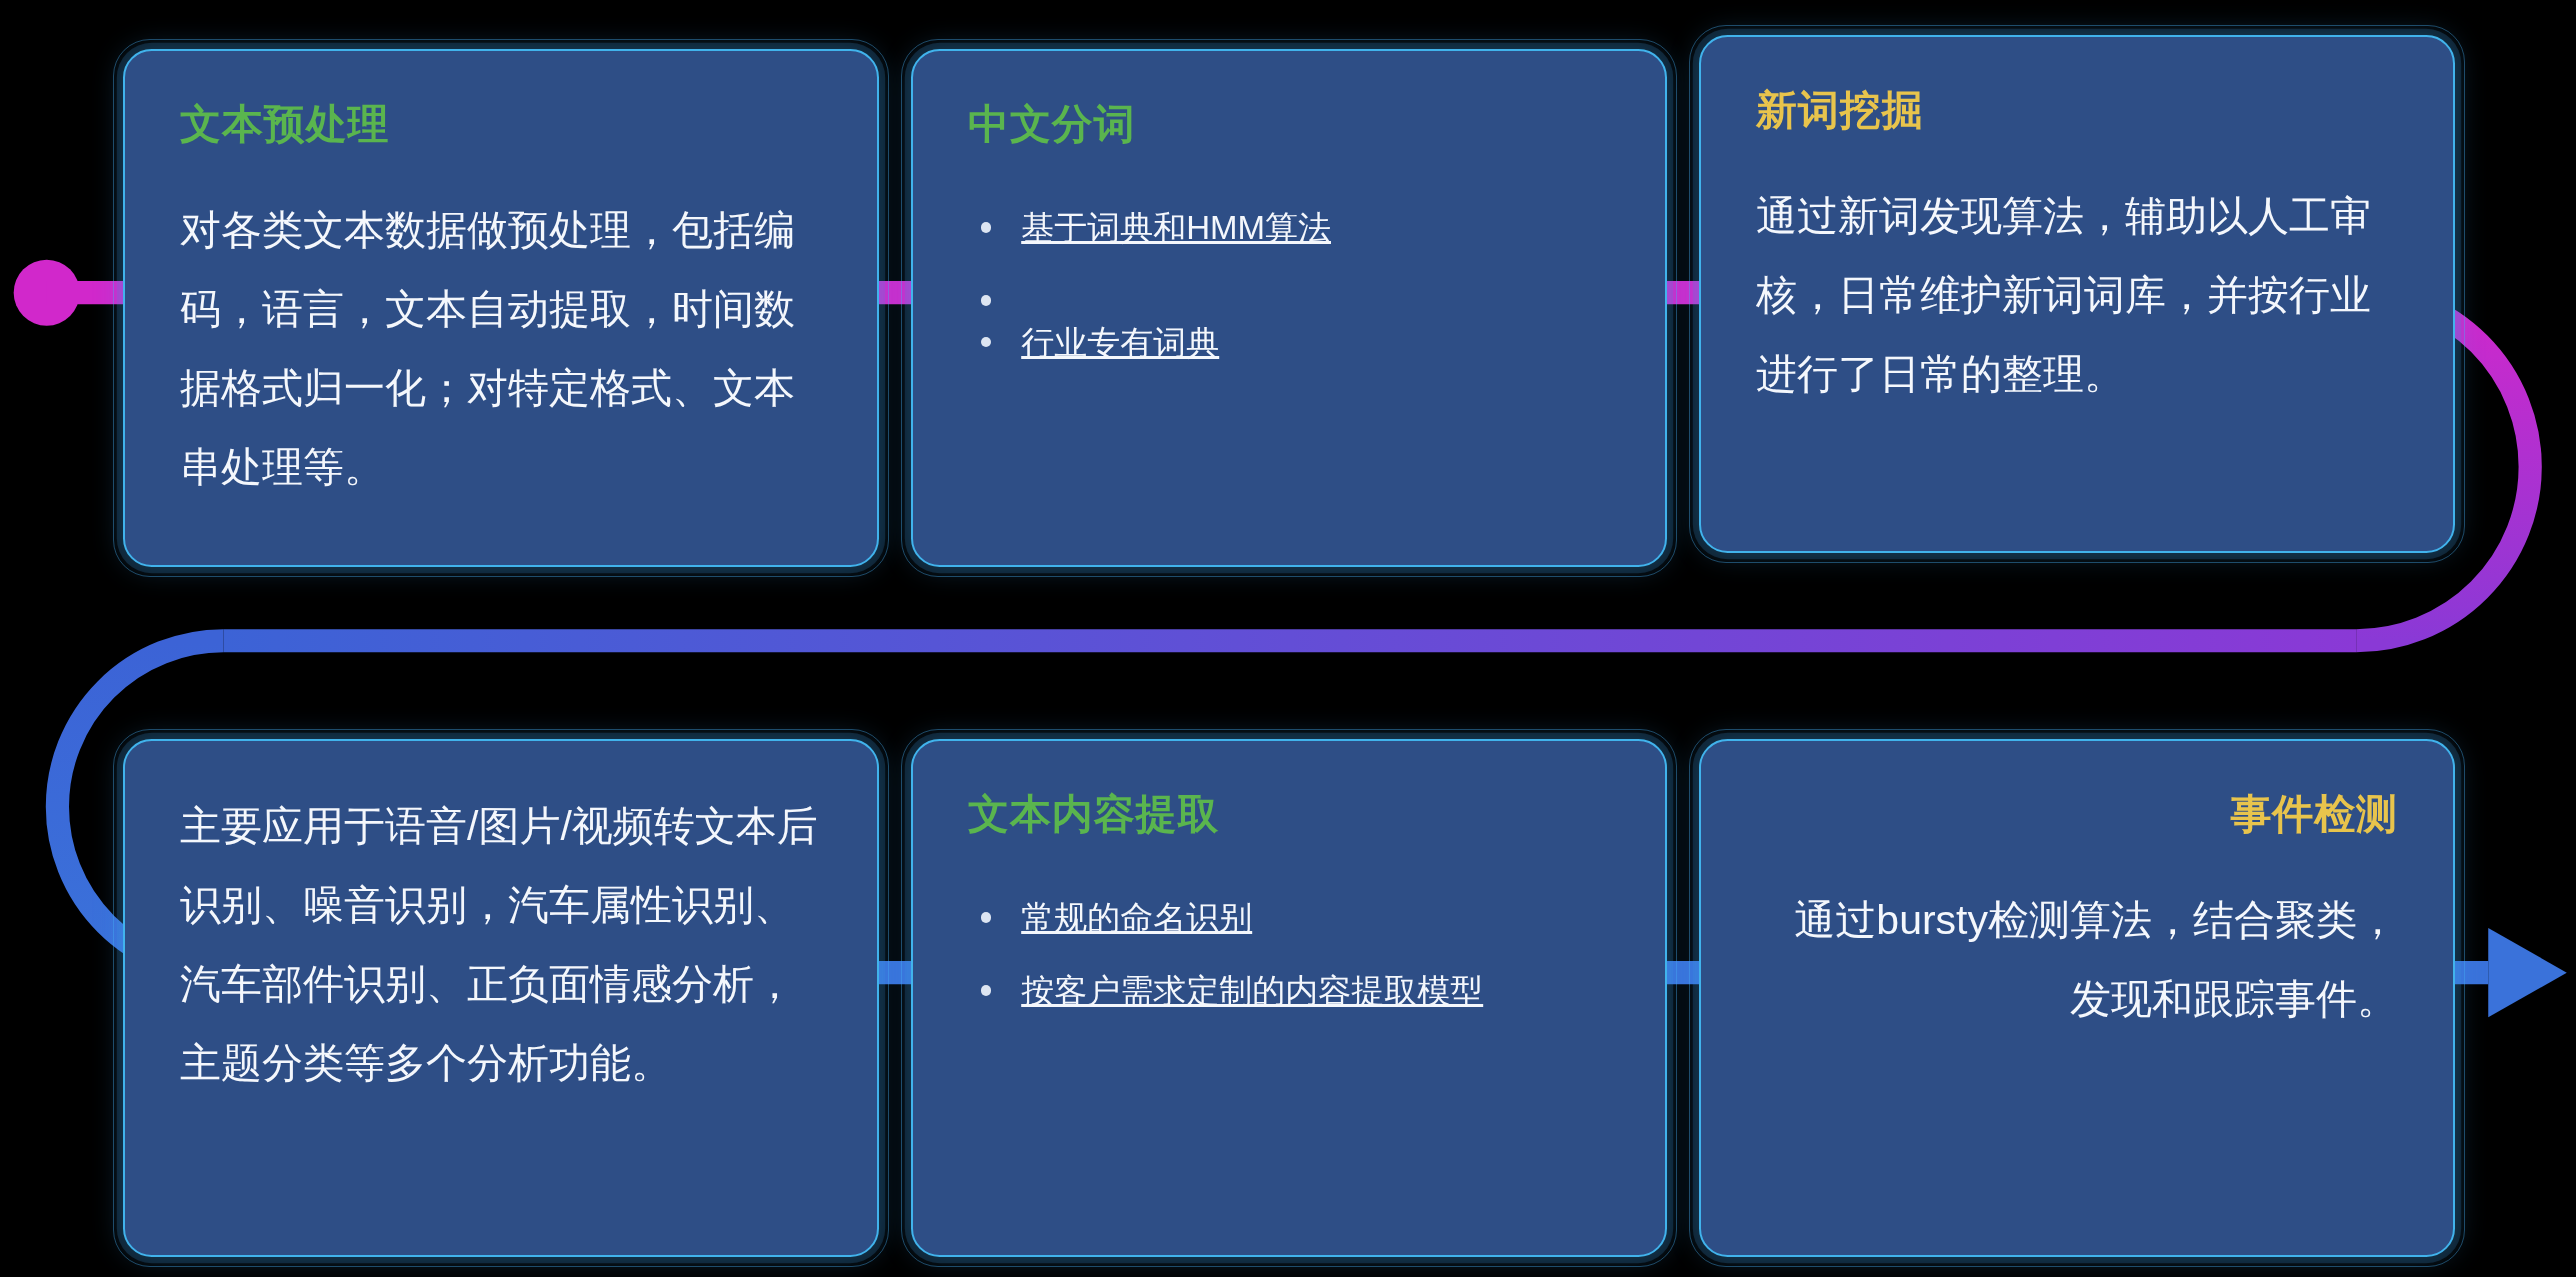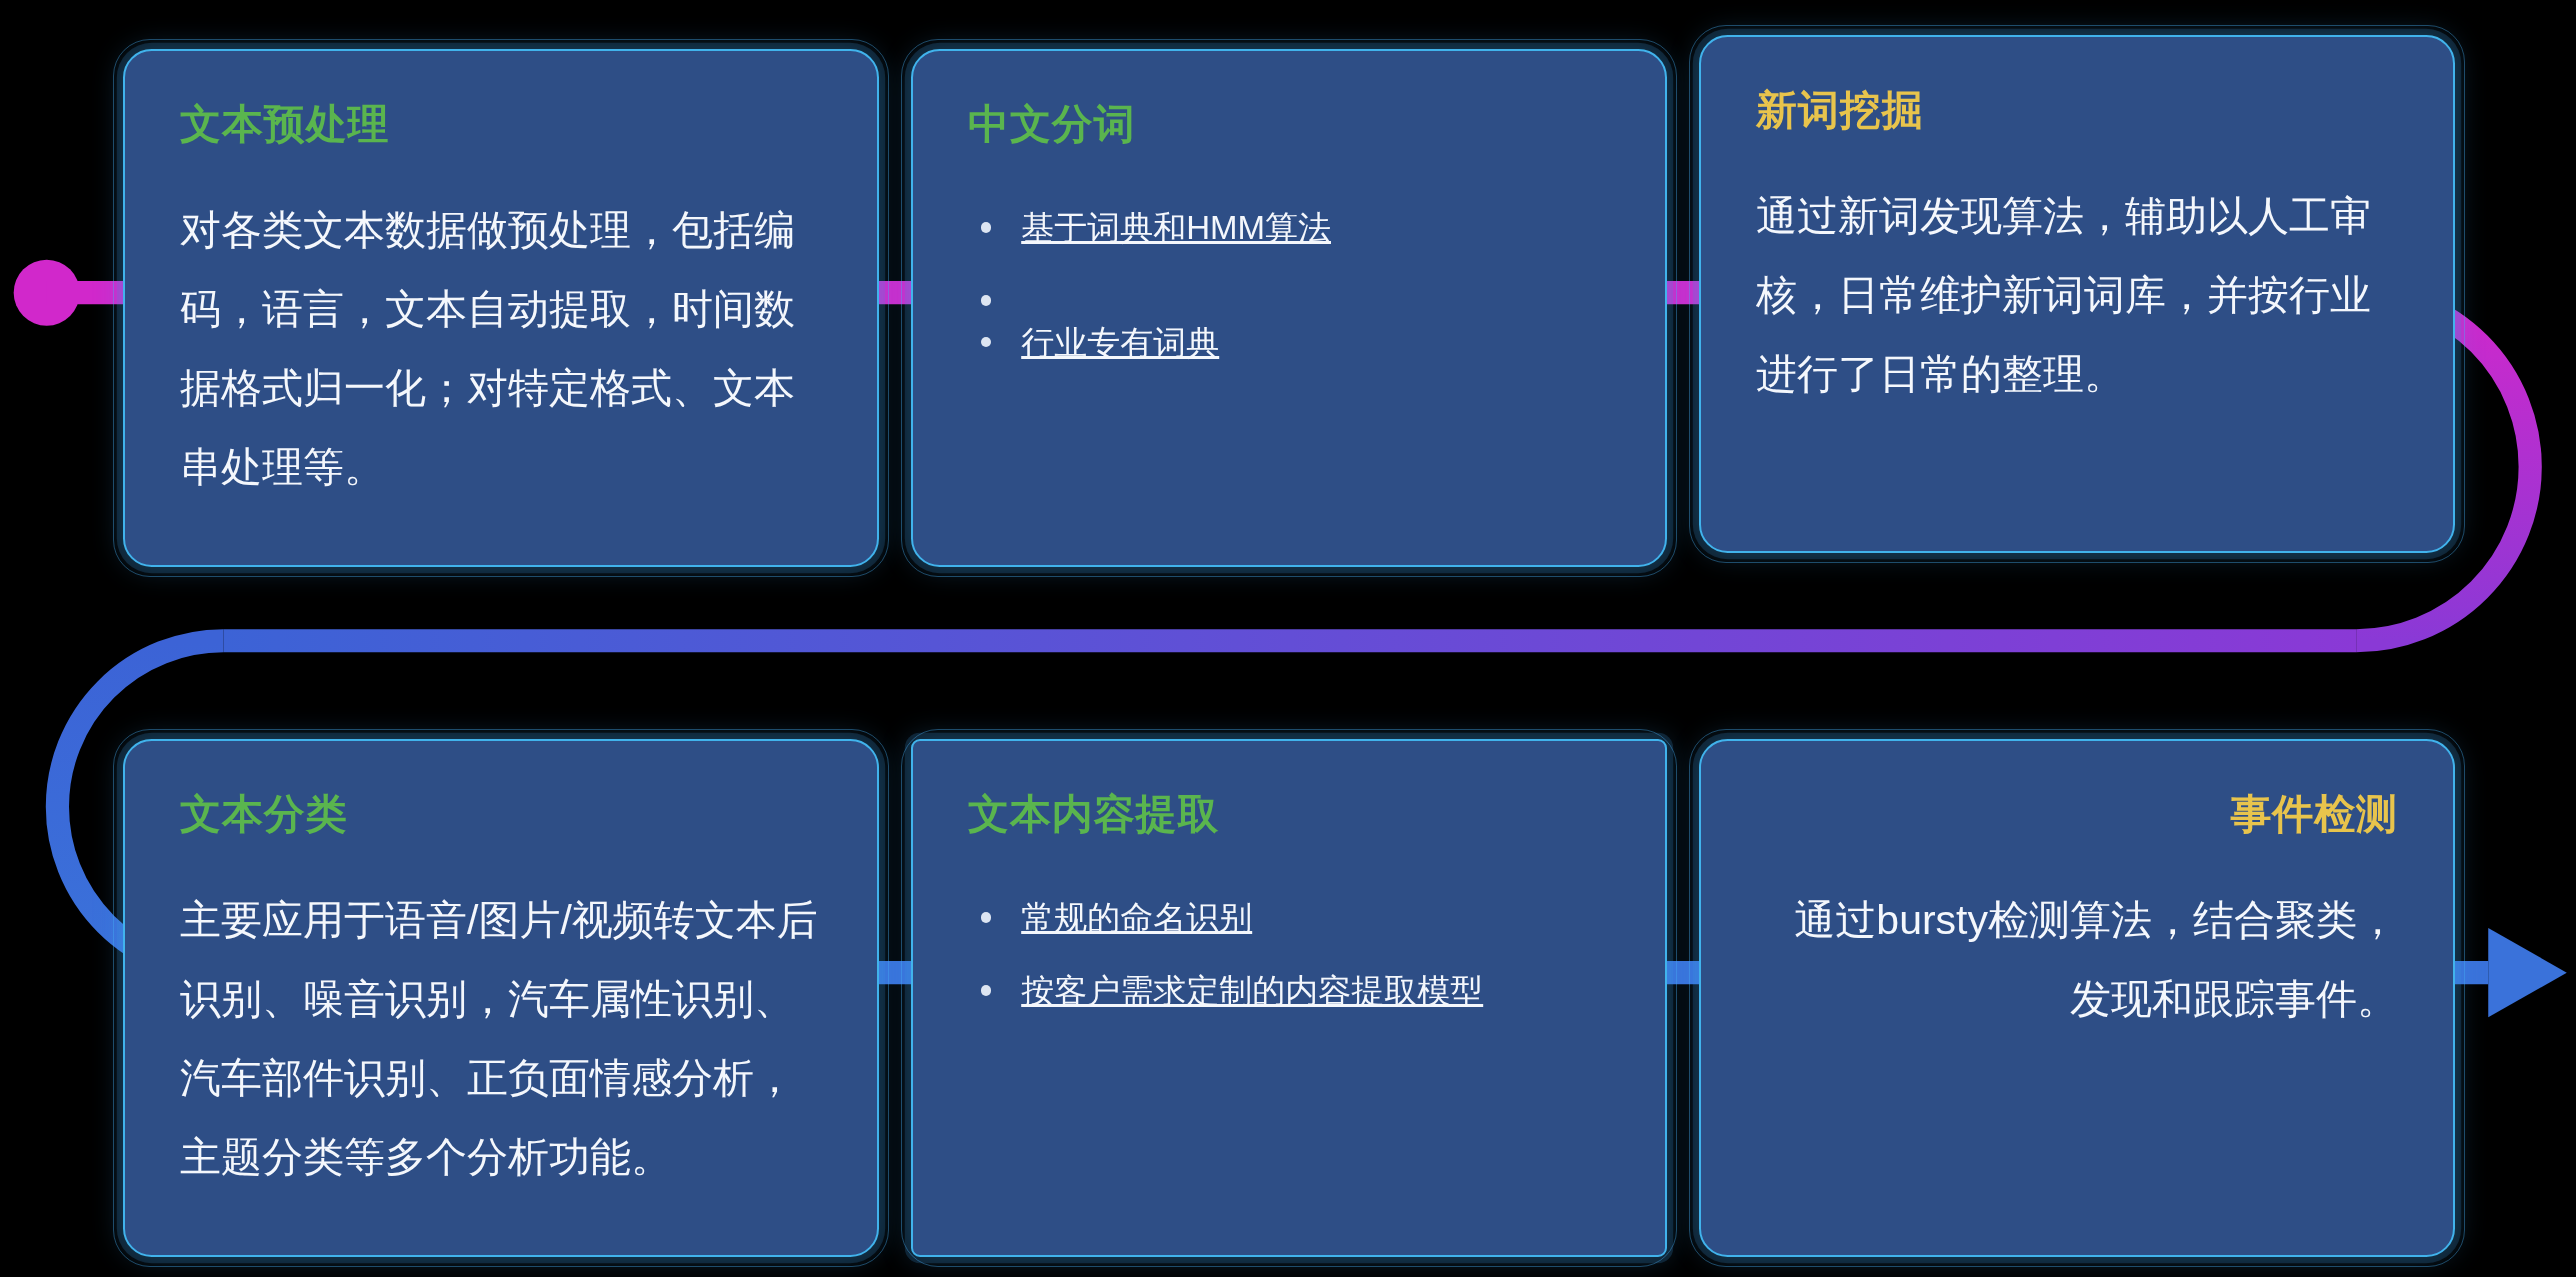--- a/index.html
+++ b/index.html
@@ -38,21 +38,21 @@
     position: absolute;
     inset: -11.6px;
     border: 1.8px solid rgba(70,175,245,0.40);
     border-radius: 37px;
     pointer-events: none;
   }
   .c1 { left: 123px;  top: 49px; }
   .c2 { left: 911px; top: 49px; }
   .c3 { left: 1699px; top: 35px; }
   .c4 { left: 123px;  top: 739px; }
-  .c5 { left: 911px; top: 739px; border-radius: 9px; }
+  .c5 { left: 911px; top: 739px; }
   .c6 { left: 1699px; top: 739px; text-align: right; }
 
   .card-title {
     font-size: 41px;
     font-weight: 700;
     letter-spacing: 0.9px;
     margin: 0 0 39px 0;
   }
   .card-body {
     font-size: 41px;
@@ -133,21 +133,20 @@
       </li>
     </ul>
   </section>
 
   <section class="card c3">
     <h2 class="card-title" style="color: rgb(232, 196, 76);">新词挖掘</h2>
     <p class="card-body">通过新词发现算法，辅助以人工审核，日常维护新词词库，并按行业进行了日常的整理。</p>
   </section>
 
   <section class="card c4">
-    <h2 class="card-title" style="color: rgb(90, 181, 78);">文本分类</h2>
     <p class="card-body">主要应用于语音/图片/视频转文本后识别、噪音识别，汽车属性识别、汽车部件识别、正负面情感分析，主题分类等多个分析功能。</p>
   </section>
 
   <section class="card c5">
     <h2 class="card-title" style="color: rgb(90, 181, 78);">文本内容提取</h2>
     <ul class="bullets">
       <li>
         <span class="bullet-dot"></span>
         <span>常规的命名识别</span>
       </li>

